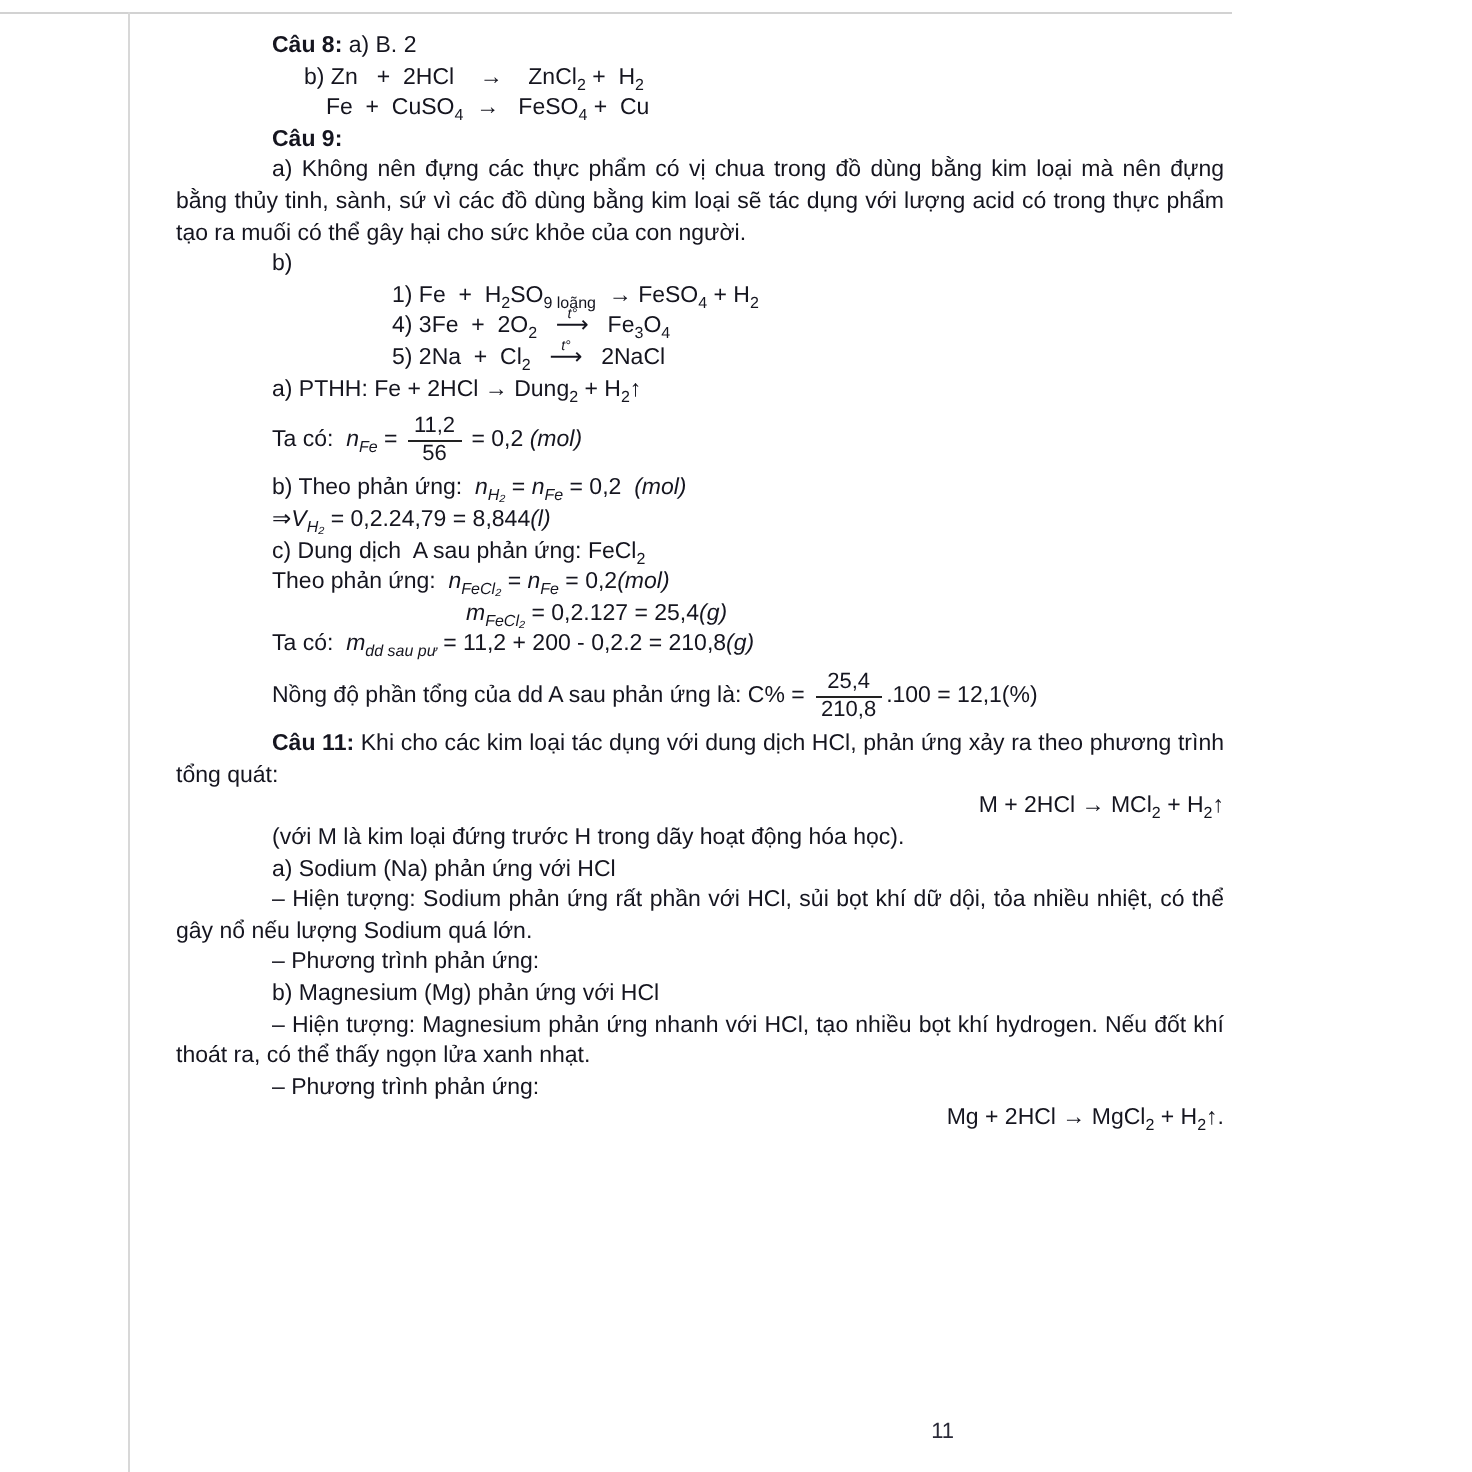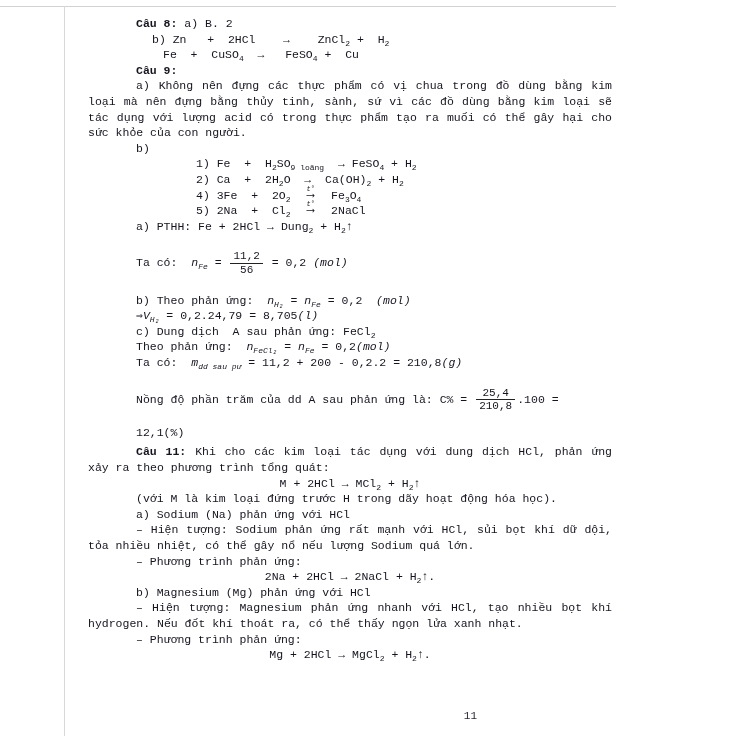--- a/index.html
+++ b/index.html
@@ -1,42 +1,42 @@
 <!DOCTYPE html>
 <html><head>
 <meta charset="utf-8">
 <style>
   html,body{margin:0;padding:0;}
   body{background:#ffffff;}
   .page{
     position:relative;
     width:616px;height:736px;
     background:#ffffff;
-    font-family:Liberation Mono, monospace;
+    font-family:Liberation Sans, sans-serif;
     font-size:11.5px;
     color:#15151f;
     overflow:hidden;
   }
   .edge-top{position:absolute;left:0;right:0;top:6px;height:1px;background:#d2d2d2;}
   .edge-left{position:absolute;left:64px;top:6px;bottom:0;width:1px;background:#d8d8d8;}
   .edge-right{position:absolute;left:671px;top:6px;bottom:0;width:1px;background:#d8d8d8;}
   .content{position:absolute;left:88px;top:16px;width:524px;}
   .ln{line-height:15.6px;white-space:pre-wrap;min-height:15.6px;}
   .para{text-align:justify;text-indent:48px;white-space:normal;}
-  .center{text-align:center;}
+  .center{text-align:right;}
   .ind1{padding-left:48px;}
   .ind2{padding-left:64px;}
   .ind3{padding-left:75px;}
   .ind4{padding-left:108px;}
   .ind5{padding-left:145px;}
   .tall{padding-top:4px;padding-bottom:4px;}
   sub{font-size:8px;line-height:0;vertical-align:-3px;}
   .bold{font-weight:bold;}
   .ital{font-style:italic;}
-  .frac{display:inline-block;vertical-align:middle;text-align:center;line-height:1.15;margin:12px 2px;font-size:11px;}
+  .frac{display:inline-block;vertical-align:middle;text-align:center;line-height:1.15;margin:0 2px;font-size:11px;}
   .frac .num{display:block;border-bottom:1px solid #222;padding:0 3px;}
   .frac .den{display:block;padding:0 3px;}
   .arrow{display:inline-block;position:relative;padding:0 3px;}
   .arrow .over{position:absolute;top:-6px;left:50%;transform:translateX(-50%);font-size:7px;font-style:italic;}
   .page-number{position:absolute;right:139px;bottom:14px;font-size:11px;color:#2a2a38;text-align:center;}
 </style>
 </head>
 <body>
 
 <div class="page">
@@ -45,38 +45,37 @@
   <div class="edge-right"></div>
 
   <div class="content">
       <div class="ln line ind1"><span class="bold">Câu 8: </span><span>a) B. 2</span></div>
       <div class="ln line ind2"><span>b) Zn   +  2HCl    →    ZnCl</span><sub>2</sub><span> +  H</span><sub>2</sub></div>
       <div class="ln line ind3"><span>Fe  +  CuSO</span><sub>4</sub><span>  →   FeSO</span><sub>4</sub><span> +  Cu</span></div>
       <div class="ln line ind1"><span class="bold">Câu 9:</span></div>
       <div class="ln para ind0"><span>a) Không nên đựng các thực phẩm có vị chua trong đồ dùng bằng kim loại mà nên đựng bằng thủy tinh, sành, sứ vì các đồ dùng bằng kim loại sẽ tác dụng với lượng acid có trong thực phẩm tạo ra muối có thể gây hại cho sức khỏe của con người.</span></div>
       <div class="ln line ind1"><span>b)</span></div>
       <div class="ln line ind4"><span>1) Fe  +  H</span><sub>2</sub><span>SO</span><sub>9 loãng</sub><span>  → FeSO</span><sub>4</sub><span> + H</span><sub>2</sub></div>
-      <div class="ln line ind4"><span>2) Ca  +  2H</span><sub>2</sub><span>O  →  Ca(OH)</span><sub>2</sub><span> + H</span><sub>2</sub></div>
       <div class="ln line ind4"><span>4) 3Fe  +  2O</span><sub>2</sub><span>  </span><span class="arrow"><span class="over">t°</span><span class="shaft">⟶</span></span><span>  Fe</span><sub>3</sub><span>O</span><sub>4</sub></div>
       <div class="ln line ind4"><span>5) 2Na  +  Cl</span><sub>2</sub><span>  </span><span class="arrow"><span class="over">t°</span><span class="shaft">⟶</span></span><span>  2NaCl</span></div>
       <div class="ln line ind1"><span>a) PTHH: Fe + 2HCl → Dung</span><sub>2</sub><span> + H</span><sub>2</sub><span>↑</span></div>
       <div class="ln line tall ind1"><span>Ta có:  </span><span class="ital">n</span><sub class="ital">Fe</sub><span> = </span><span class="frac"><span class="num">11,2</span><span class="den">56</span></span><span> = 0,2 </span><span class="ital">(mol)</span></div>
       <div class="ln line ind1"><span>b) Theo phản ứng:  </span><span class="ital">n</span><sub class="ital">H₂</sub><span> = </span><span class="ital">n</span><sub class="ital">Fe</sub><span> = 0,2  </span><span class="ital">(mol)</span></div>
-      <div class="ln line ind1"><span>⇒</span><span class="ital">V</span><sub class="ital">H₂</sub><span> = 0,2.24,79 = 8,705</span><span class="ital">(l)</span></div>
+      <div class="ln line ind1"><span>⇒</span><span class="ital">V</span><sub class="ital">H₂</sub><span> = 0,2.24,79 = 8,844</span><span class="ital">(l)</span></div>
       <div class="ln line ind1"><span>c) Dung dịch  A sau phản ứng: FeCl</span><sub>2</sub></div>
       <div class="ln line ind1"><span>Theo phản ứng:  </span><span class="ital">n</span><sub class="ital">FeCl₂</sub><span> = </span><span class="ital">n</span><sub class="ital">Fe</sub><span> = 0,2</span><span class="ital">(mol)</span></div>
+      <div class="ln line ind5"><span class="ital">m</span><sub class="ital">FeCl₂</sub><span> = 0,2.127 = 25,4</span><span class="ital">(g)</span></div>
       <div class="ln line ind1"><span>Ta có:  </span><span class="ital">m</span><sub class="ital">dd sau pư</sub><span> = 11,2 + 200 - 0,2.2 = 210,8</span><span class="ital">(g)</span></div>
-      <div class="ln line tall ind1"><span>Nồng độ phần trăm của dd A sau phản ứng là: C% = </span><span class="frac"><span class="num">25,4</span><span class="den">210,8</span></span><span>.100 = 12,1(%)</span></div>
+      <div class="ln line tall ind1"><span>Nồng độ phần tổng của dd A sau phản ứng là: C% = </span><span class="frac"><span class="num">25,4</span><span class="den">210,8</span></span><span>.100 = 12,1(%)</span></div>
       <div class="ln para ind0"><span class="bold">Câu 11: </span><span>Khi cho các kim loại tác dụng với dung dịch HCl, phản ứng xảy ra theo phương trình tổng quát:</span></div>
       <div class="ln center ind0"><span>M + 2HCl → MCl</span><sub>2</sub><span> + H</span><sub>2</sub><span>↑</span></div>
       <div class="ln line ind1"><span>(với M là kim loại đứng trước H trong dãy hoạt động hóa học).</span></div>
       <div class="ln line ind1"><span>a) Sodium (Na) phản ứng với HCl</span></div>
-      <div class="ln para ind0"><span>– Hiện tượng: Sodium phản ứng rất mạnh với HCl, sủi bọt khí dữ dội, tỏa nhiều nhiệt, có thể gây nổ nếu lượng Sodium quá lớn.</span></div>
+      <div class="ln para ind0"><span>– Hiện tượng: Sodium phản ứng rất phần với HCl, sủi bọt khí dữ dội, tỏa nhiều nhiệt, có thể gây nổ nếu lượng Sodium quá lớn.</span></div>
       <div class="ln line ind1"><span>– Phương trình phản ứng:</span></div>
-      <div class="ln center ind0"><span>2Na + 2HCl → 2NaCl + H</span><sub>2</sub><span>↑.</span></div>
       <div class="ln line ind1"><span>b) Magnesium (Mg) phản ứng với HCl</span></div>
       <div class="ln para ind0"><span>– Hiện tượng: Magnesium phản ứng nhanh với HCl, tạo nhiều bọt khí hydrogen. Nếu đốt khí thoát ra, có thể thấy ngọn lửa xanh nhạt.</span></div>
       <div class="ln line ind1"><span>– Phương trình phản ứng:</span></div>
       <div class="ln center ind0"><span>Mg + 2HCl → MgCl</span><sub>2</sub><span> + H</span><sub>2</sub><span>↑.</span></div>
     </div>
 
   <div class="page-number">11</div>
 </div>
 
 </body></html>

